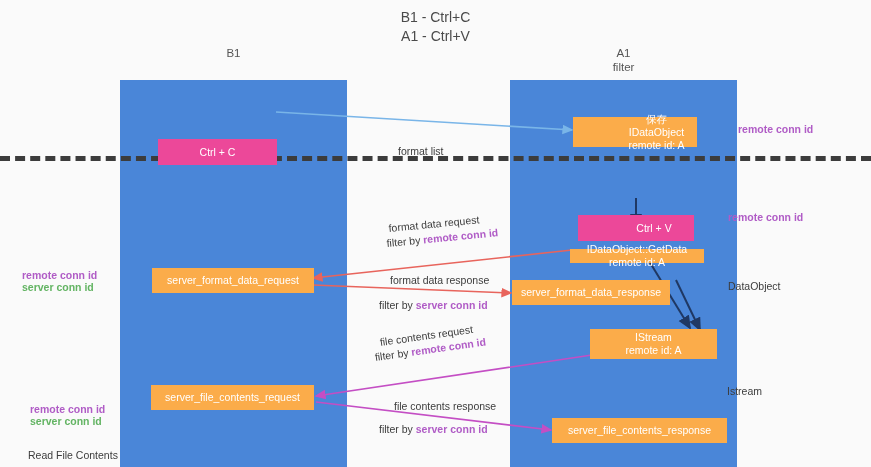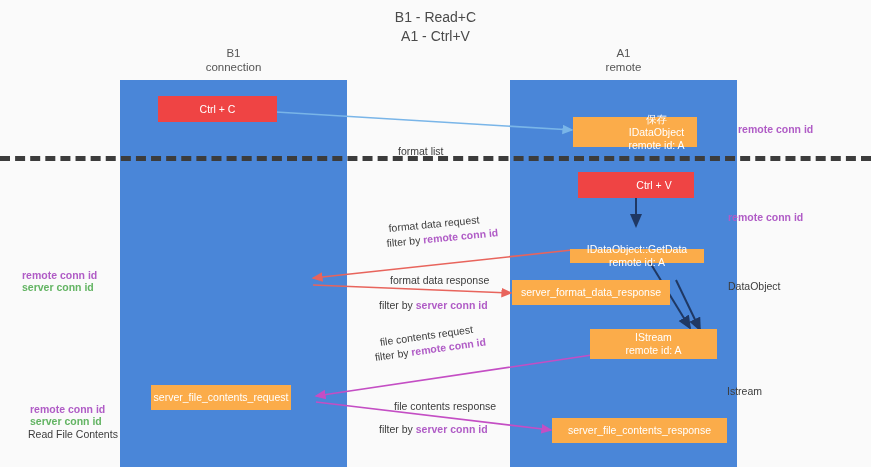--- a/index.html
+++ b/index.html
@@ -64,21 +64,21 @@
     display: flex;
     flex-direction: column;
     align-items: center;
     justify-content: center;
     color: #ffffff;
     font-size: 10.5px;
     line-height: 13px;
     text-align: center;
     padding: 2px 4px;
   }
-  .node.green { background: #ef4444; }
+  .node.green { background: #ec4899; margin-top: 43px; }
   .node.orange { background: #fbac4a; }
   .node .line2 { display: block; }
 
   
   .ann {
     position: absolute;
     font-size: 10.5px;
     line-height: 13px;
     white-space: nowrap;
     color: #3c3c3c;
@@ -96,34 +96,33 @@
     width: 871px; height: 467px;
     pointer-events: none;
   }
 </style>
 </head>
 <body>
 
 <div id="canvas">
 
   <div id="title">
-    <span>B1 - Read+C</span>
+    <span>B1 - Ctrl+C</span>
     <span>A1 - Ctrl+V</span>
   </div>
 
   <div class="band" id="band-b1"></div>
   <div class="band" id="band-a1"></div>
 
   <div class="col-header" id="hdr-b1">
     <span class="l1">B1</span>
-    <span class="l2">connection</span>
   </div>
   <div class="col-header" id="hdr-a1">
     <span class="l1">A1</span>
-    <span class="l2">remote</span>
+    <span class="l2">filter</span>
   </div>
 
   <svg id="arrows" viewBox="0 0 871 467">
     <defs>
       <marker id="ah-blue" markerWidth="7" markerHeight="7" refX="6" refY="3" orient="auto">
         <path d="M0,0 L7,3 L0,6 z" fill="#79b5e8"></path>
       </marker>
       <marker id="ah-red" markerWidth="7" markerHeight="7" refX="6" refY="3" orient="auto">
         <path d="M0,0 L7,3 L0,6 z" fill="#e8645c"></path>
       </marker>
@@ -165,31 +164,34 @@
 
   <div class="node green" style="left:578px; top:172px; width:116px; height:26px;padding-left:40px;">
     <span>Ctrl + V</span>
   </div>
 
   <div class="node orange" style="left:570px; top:229px; width:134px; height:14px;margin-top:20px;">
     <span>IDataObject::GetData</span>
     <span class="line2">remote id: A</span>
   </div>
 
+  <div class="node orange" style="left:152px; top:268px; width:162px; height:25px;">
+    <span>server_format_data_request</span>
+  </div>
 
   <div class="node orange" style="left:512px; top:280px; width:158px; height:25px;">
     <span>server_format_data_response</span>
   </div>
 
   <div class="node orange" style="left:590px; top:329px; width:127px; height:30px;">
     <span>IStream</span>
     <span class="line2">remote id: A</span>
   </div>
 
-  <div class="node orange" style="left:151px; top:385px; width:140px; height:25px;">
+  <div class="node orange" style="left:151px; top:385px; width:163px; height:25px;">
     <span>server_file_contents_request</span>
   </div>
 
   <div class="node orange" style="left:552px; top:418px; width:175px; height:25px;">
     <span>server_file_contents_response</span>
   </div>
 
   <div class="ann plain" style="left:398px; top:101px;">format list</div>
 
   <div class="ann rot" style="left:388px; top:222px; transform: rotate(-5.5deg);">
@@ -224,17 +226,17 @@
 
   <div class="ann purple" style="left:728px; top:211px;">remote conn id</div>
   <div class="ann plain" style="left:728px; top:236px;">DataObject</div>
 
   <div class="ann plain" style="left:727px; top:341px;">Istream</div>
   <div class="ann plain" style="left:738px; top:424px;">Write File Contents</div>
 
   <div class="ann purple" style="left:22px; top:269px;">remote conn id</div>
   <div class="ann green" style="left:22px; top:281px;">server conn id</div>
 
-  <div class="ann plain" style="left:28px; top:384px;">Read File Contents</div>
+  <div class="ann plain" style="left:28px; top:405px;">Read File Contents</div>
   <div class="ann purple" style="left:30px; top:403px;">remote conn id</div>
   <div class="ann green" style="left:30px; top:415px;">server conn id</div>
 
 </div>
 
 </body></html>

